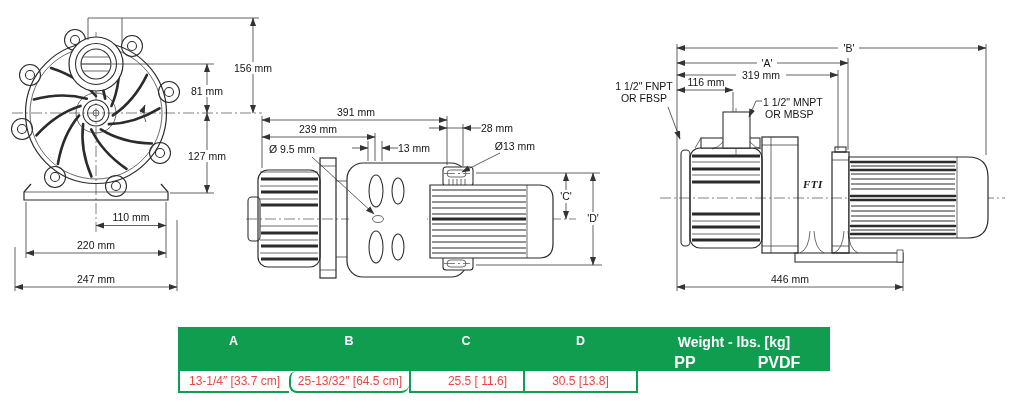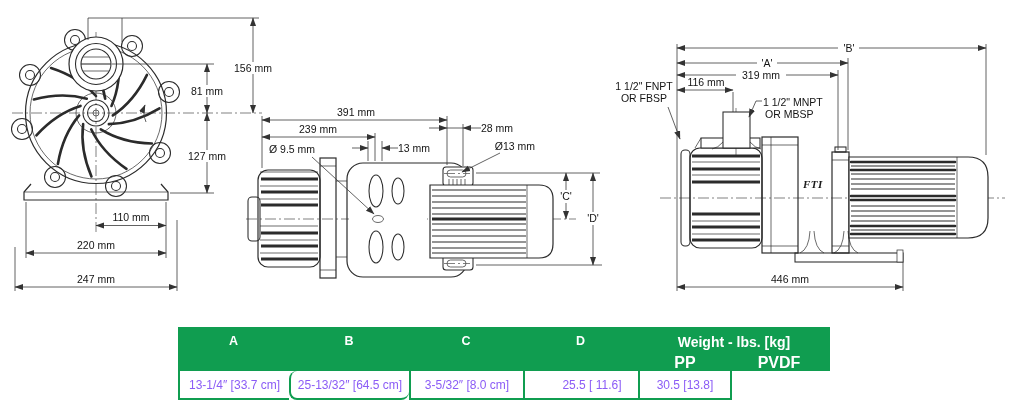--- a/index.html
+++ b/index.html
@@ -16,22 +16,22 @@
   svg .wf{fill:#fff;}
   text.dm{font:10.5px "Liberation Sans",sans-serif;fill:#141414;}
   text.lg{font:italic bold 11px "Liberation Serif",serif;fill:#1b1b1b;letter-spacing:.5px;}
   .spec-table{position:absolute;left:178px;top:327px;width:652px;}
   .st-head{display:grid;grid-template-columns:111px 120px 114px 115px 1fr;height:44px;
            color:#fff;font-weight:bold;}
   .st-col{text-align:center;padding-top:7px;font-size:12.5px;}
   .st-wh{text-align:center;padding-top:7px;font-size:14px;}
   .st-sub{display:grid;grid-template-columns:94px 94px;font-size:16px;margin-top:4px;
           text-align:center;}
-  .st-row{display:grid;grid-template-columns:111px 120px 114px 115px 94px 94px;height:29px;
-          box-sizing:border-box;background:#fff;font-size:12px;color:#8b5cf6;}
+  .st-row{display:grid;grid-template-columns:111px 120px 114px 115px 94px 94px;height:22px;
+          box-sizing:border-box;background:#fff;font-size:12px;color:#ef4444;}
   .st-cell{border-bottom:2px solid;border-left:2px solid;box-sizing:border-box;
            display:flex;align-items:center;justify-content:center;border-color:inherit;}
   .st-cell:last-child{border-right:2px solid;}
 </style>
 </head>
 <body>
 
 <div class="page">
 
 <svg width="1024" height="320" viewBox="0 0 1024 320">
@@ -358,19 +358,18 @@
       <div class="st-wh">Weight - lbs. [kg]</div>
       <div class="st-sub">
         <div>PP</div>
         <div>PVDF</div>
       </div>
     </div>
   </div>
   <div class="st-row" style="border-color:#109d50;">
     <div class="st-cell" style="border-left:2px solid #109d50;border-bottom-color:#109d50;">13-1/4″ [33.7 cm]</div>
     <div class="st-cell" style="border-color:#109d50;border-radius:8px;">25-13/32″ [64.5 cm]</div>
-    <div class="st-cell" style="border-color:#109d50;">3-5/32″ [8.0 cm]</div>
     <div class="st-cell" style="border-color:#109d50;padding-left:21px;">25.5 [ 11.6]</div>
     <div class="st-cell" style="border-color:#109d50;">30.5 [13.8]</div>
   </div>
 </div>
 
 </div>
 
 </body></html>

